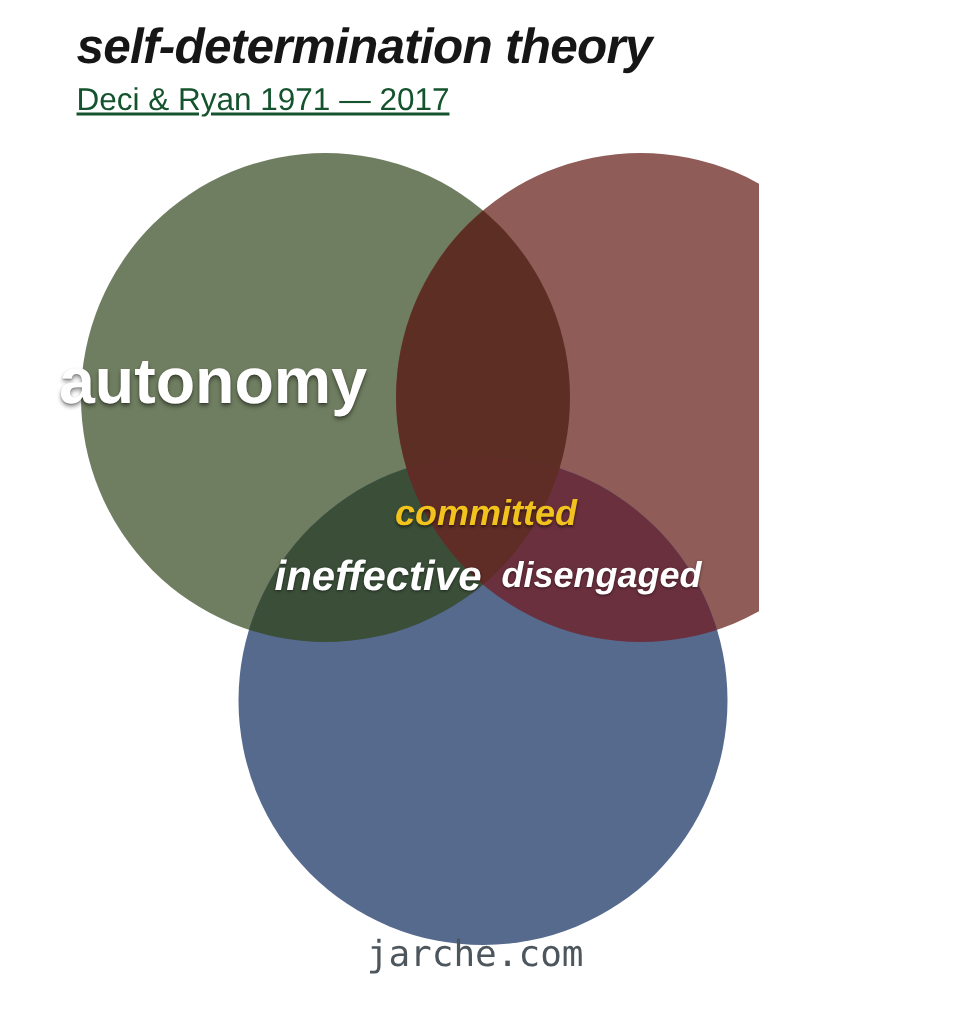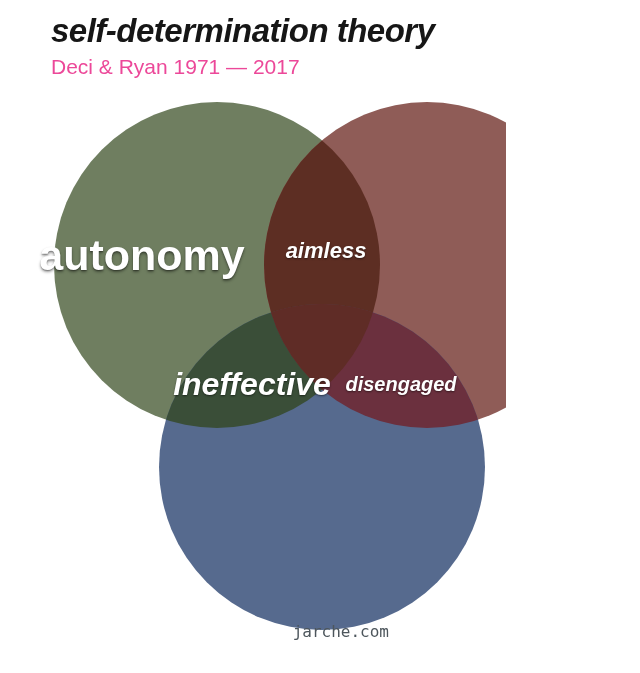--- a/index.html
+++ b/index.html
@@ -18,22 +18,23 @@
     font-weight: 700;
     font-style: italic;
     letter-spacing: -0.5px;
     color: #161616;
     white-space: nowrap;
   }
   .subtitle {
     margin-top: 5px;
     font-size: 21px;
     font-weight: 400;
-    color: #ec4899;
+    color: #14532d;
     white-space: nowrap;
+    text-decoration: underline;
   }
   .venn-svg { position: absolute; left: 0; top: 0; }
   .lbl {
     position: absolute;
     transform: translate(-50%, -50%);
     white-space: nowrap;
     color: #ffffff;
     text-align: center;
   }
   .lbl-circle {
@@ -45,28 +46,28 @@
     font-size: 23px;
     font-weight: 700;
     font-style: italic;
     text-shadow: 0 1px 2px rgba(0,0,0,0.50);
   }
   .lbl-autonomy    { left: 142px; top: 255px; }
   .lbl-competence  { left: 493px; top: 255px; }
   .lbl-relatedness { left: 325px; top: 527px; }
   .lbl-aimless     { left: 326px; top: 251px; font-size: 22px; }
   .lbl-committed   { left: 324px; top: 343px; font-size: 24px; }
-  .lbl-ineffective { left: 252px; top: 384px; font-size: 32px; text-align: center; }
-  .lbl-disengaged  { left: 401px; top: 384px; font-size: 20px; }
+  .lbl-ineffective { left: 252px; top: 384px; font-size: 28px; text-align: center; }
+  .lbl-disengaged  { left: 401px; top: 384px; font-size: 24px; }
   .attribution {
     position: absolute;
     right: 117px;
     top: 622px;
     font-family: "DejaVu Sans Mono", monospace;
-    font-size: 16px;
+    font-size: 24px;
     color: #4d565c;
     white-space: nowrap;
   }
 </style>
 </head>
 <body>
 
 <div class="stage">
 
   <div class="header">
@@ -96,19 +97,19 @@
     <g clip-path="url(#clipB)">
       <circle cx="322" cy="467" r="163" fill="#6B303E"></circle>
       <g clip-path="url(#clipA)">
         <circle cx="322" cy="467" r="163" fill="#5F2C26"></circle>
       </g>
     </g>
   </svg>
 
   <div class="lbl lbl-circle lbl-autonomy">autonomy</div>
 
-  <div class="lbl lbl-overlap lbl-aimless">aimless</div>
+  <div class="lbl lbl-overlap lbl-committed" style="color: rgb(242, 194, 29);">committed</div>
   <div class="lbl lbl-overlap lbl-ineffective">ineffective</div>
   <div class="lbl lbl-overlap lbl-disengaged">disengaged</div>
 
   <div class="attribution">jarche.com</div>
 
 </div>
 
 </body></html>

